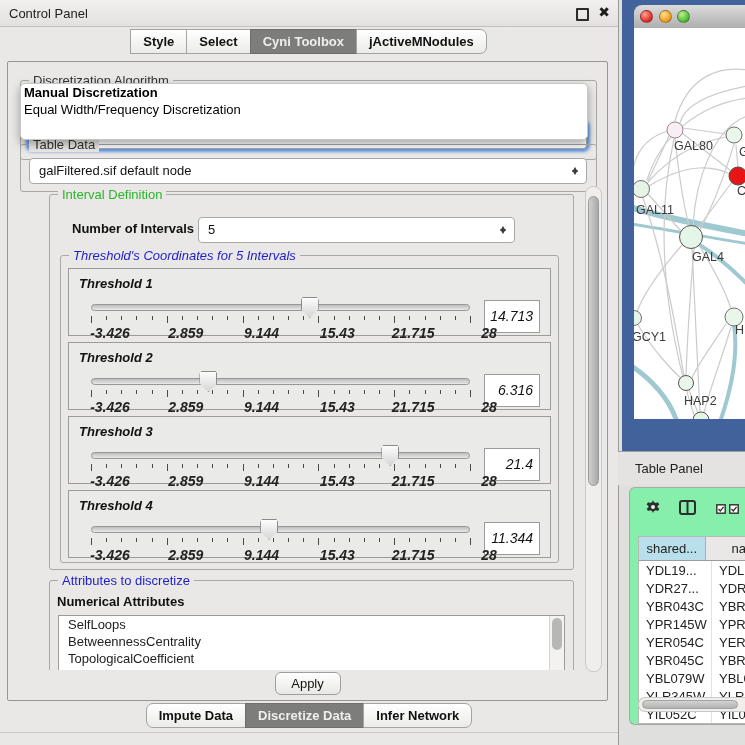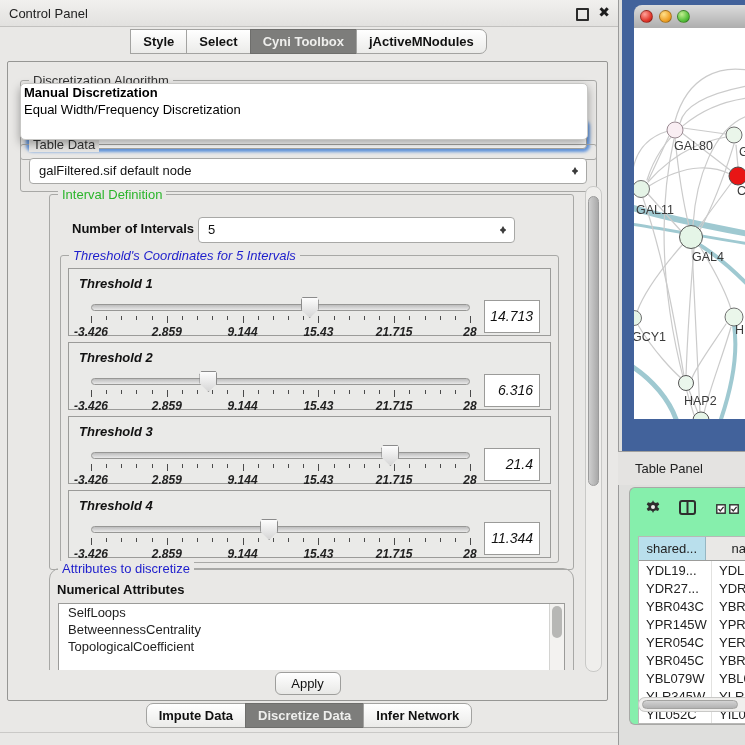--- a/index.html
+++ b/index.html
@@ -50,21 +50,21 @@
   .slider-row{position:relative;display:flex;align-items:center;height:46px;margin-top:1px;}
   .slider-wrap{position:relative;flex:1;height:46px;margin:0 14px 0 12px;}
   .track{position:absolute;left:0;right:0;top:11px;height:5px;background:linear-gradient(#bdbdbd,#e9e9e9);
          border:1px solid #979795;border-radius:4px;}
   .sthumb{position:absolute;top:4px;width:16px;height:19px;transform:translateX(-50%);
           background:linear-gradient(#fdfdfd,#d6d6d6);border:1px solid #8b8b8b;
           clip-path:polygon(10% 0,90% 0,100% 15%,100% 58%,50% 100%,0 58%,0 15%);}
   .ticks{position:absolute;left:0;right:0;top:21px;height:25px;}
   .tick{position:absolute;top:2px;width:1px;height:4px;background:#4a4a4a;}
   .tick.major{height:7px;}
-  .ticklabel{position:absolute;top:11px;transform:translateX(-50%);font-size:12px;font-weight:600;color:#222;white-space:nowrap;}
+  .ticklabel{position:absolute;top:11px;transform:translateX(-50%);font-size:14px;font-weight:600;color:#222;white-space:nowrap;margin-left:19px;}
   .valuebox{width:56px;height:33px;background:#fff;border:1px solid #9b9b99;font-size:14px;color:#111;
             display:flex;align-items:center;justify-content:flex-end;padding-right:6px;box-sizing:border-box;}
   
   .attr-list{position:absolute;left:8px;top:34px;width:505px;height:80px;background:#fff;border:1px solid #9b9b99;overflow:hidden;}
   .attr-item{font-size:13px;color:#222;padding:1px 0 1px 9px;}
   .list-scroll{position:absolute;right:0;top:0;width:14px;height:100%;background:#f3f2f0;border-left:1px solid #d4d4d2;}
   .list-scroll .thumb{margin:2px 2px;height:32px;background:#b7b7b5;border-radius:6px;}
   .apply-btn{position:absolute;left:50%;transform:translateX(-50%);top:610px;width:64px;height:21px;
              background:linear-gradient(#ffffff,#e8e8e6);border:1px solid #9e9e9c;border-radius:6px;
              font-size:13px;color:#111;display:flex;align-items:center;justify-content:center;}
@@ -337,21 +337,21 @@
                         <div class="ticklabel" style="left: 100%;">28</div>
                       </div>
       </div>
       <div class="valuebox thr-value">11.344</div>
     </div>
   </div>
 </div>
           </div>
         </div>
 
-        <div class="group" style="left:37px;top:382px;width:523px;height:120px;border-radius:11px;">
+        <div class="group" style="left:37px;top:394px;width:523px;height:120px;">
           <span class="legend blue">Attributes to discretize</span>
           <span class="lbl-b" style="position:absolute;left:7px;top:13px;">Numerical Attributes</span>
           <div class="attr-list">
             <div>
                 <div class="attr-item">SelfLoops</div>
                 <div class="attr-item">BetweennessCentrality</div>
                 <div class="attr-item">TopologicalCoefficient</div>
               </div>
             <div class="list-scroll">
                 <div class="thumb"></div>

